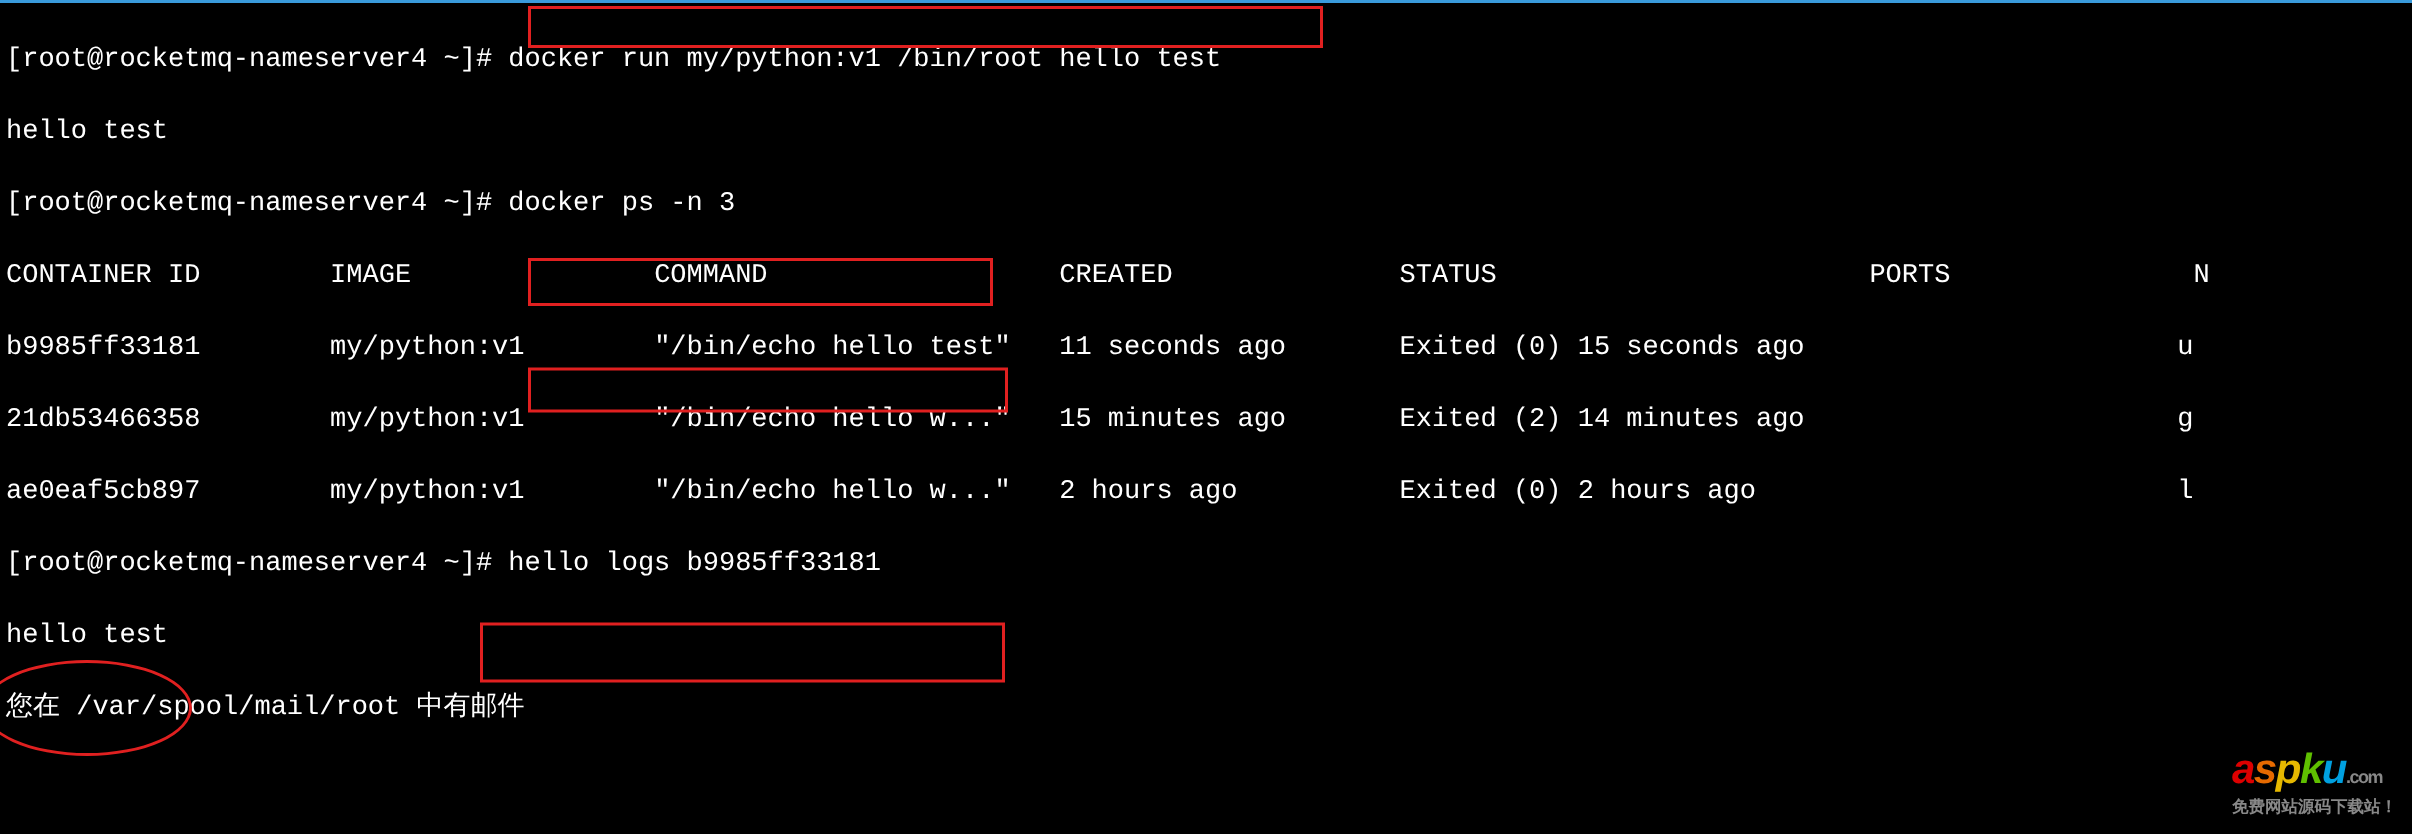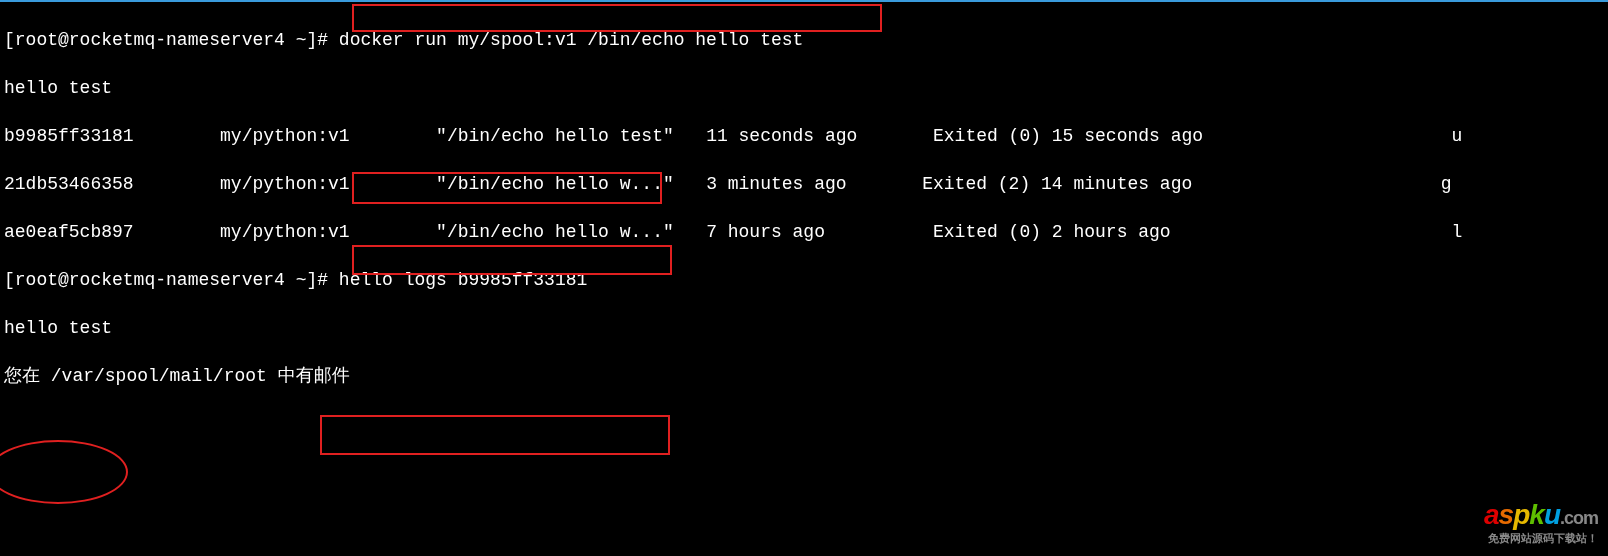--- a/index.html
+++ b/index.html
@@ -41,32 +41,34 @@
 .watermark .aspku {
   font-size: 28px;
   font-style: italic;
   letter-spacing: -1px;
 }
 .watermark .a { color: #d00; }
 .watermark .s { color: #e66a00; }
 .watermark .p { color: #e6b800; }
 .watermark .k { color: #5fbf00; }
 .watermark .u { color: #00a0e0; }
-.watermark .dotcom { color: #888; font-size: 18px; font-style: normal; }
+.watermark .dotcom { color: #888; font-size: 12px; font-style: normal; }
 .watermark .sub { color: #888; font-size: 11px; display: block; text-align: right; margin-top: -4px; }
 </style>
 </head>
 <body>
 
 <div class="terminal">
-<div class="line"><span>[root@rocketmq-nameserver4 ~]# </span><span>docker run my/spool:v1 /bin/echo hello test</span></div>
+<div class="line"><span>[root@rocketmq-nameserver4 ~]# </span><span>docker run my/python:v1 /bin/root hello test</span></div>
 <div class="line">hello test</div>
+<div class="line"><span>[root@rocketmq-nameserver4 ~]# </span><span>docker ps -n 3</span></div>
+<div class="line"><span>CONTAINER ID</span>        <span>IMAGE</span>               <span>COMMAND</span>                  <span>CREATED</span>              <span>STATUS</span>                       <span>PORTS</span>               <span>N</span></div>
 <div class="line"><span>b9985ff33181</span>        <span>my/python:v1</span>        <span>"/bin/echo hello test"</span>   <span>11 seconds ago</span>       <span>Exited (0) 15 seconds ago</span>                       <span>u</span></div>
-<div class="line"><span>21db53466358</span>        <span>my/python:v1</span>        <span>"/bin/echo hello w..."</span>   <span>3 minutes ago</span>       <span>Exited (2) 14 minutes ago</span>                       <span>g</span></div>
-<div class="line"><span>ae0eaf5cb897</span>        <span>my/python:v1</span>        <span>"/bin/echo hello w..."</span>   <span>7 hours ago</span>          <span>Exited (0) 2 hours ago</span>                          <span>l</span></div>
+<div class="line"><span>21db53466358</span>        <span>my/python:v1</span>        <span>"/bin/echo hello w..."</span>   <span>15 minutes ago</span>       <span>Exited (2) 14 minutes ago</span>                       <span>g</span></div>
+<div class="line"><span>ae0eaf5cb897</span>        <span>my/python:v1</span>        <span>"/bin/echo hello w..."</span>   <span>2 hours ago</span>          <span>Exited (0) 2 hours ago</span>                          <span>l</span></div>
 <div class="line"><span>[root@rocketmq-nameserver4 ~]# </span><span>hello logs b9985ff33181</span></div>
 <div class="line">hello test</div>
 <div class="line">您在 /var/spool/mail/root 中有邮件</div>
 
 
 
 
 
 
 

